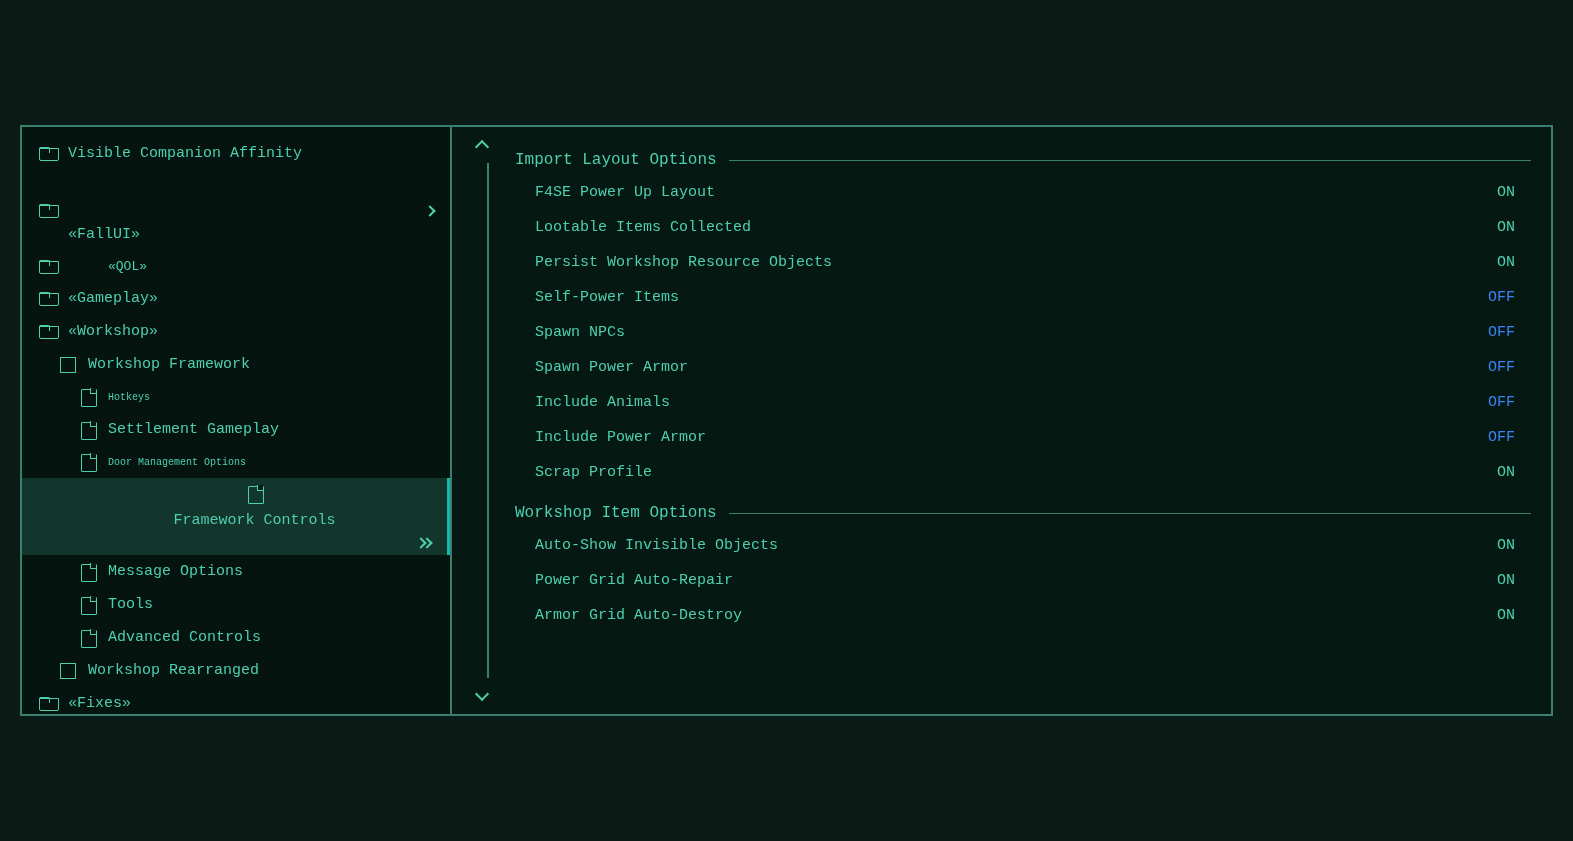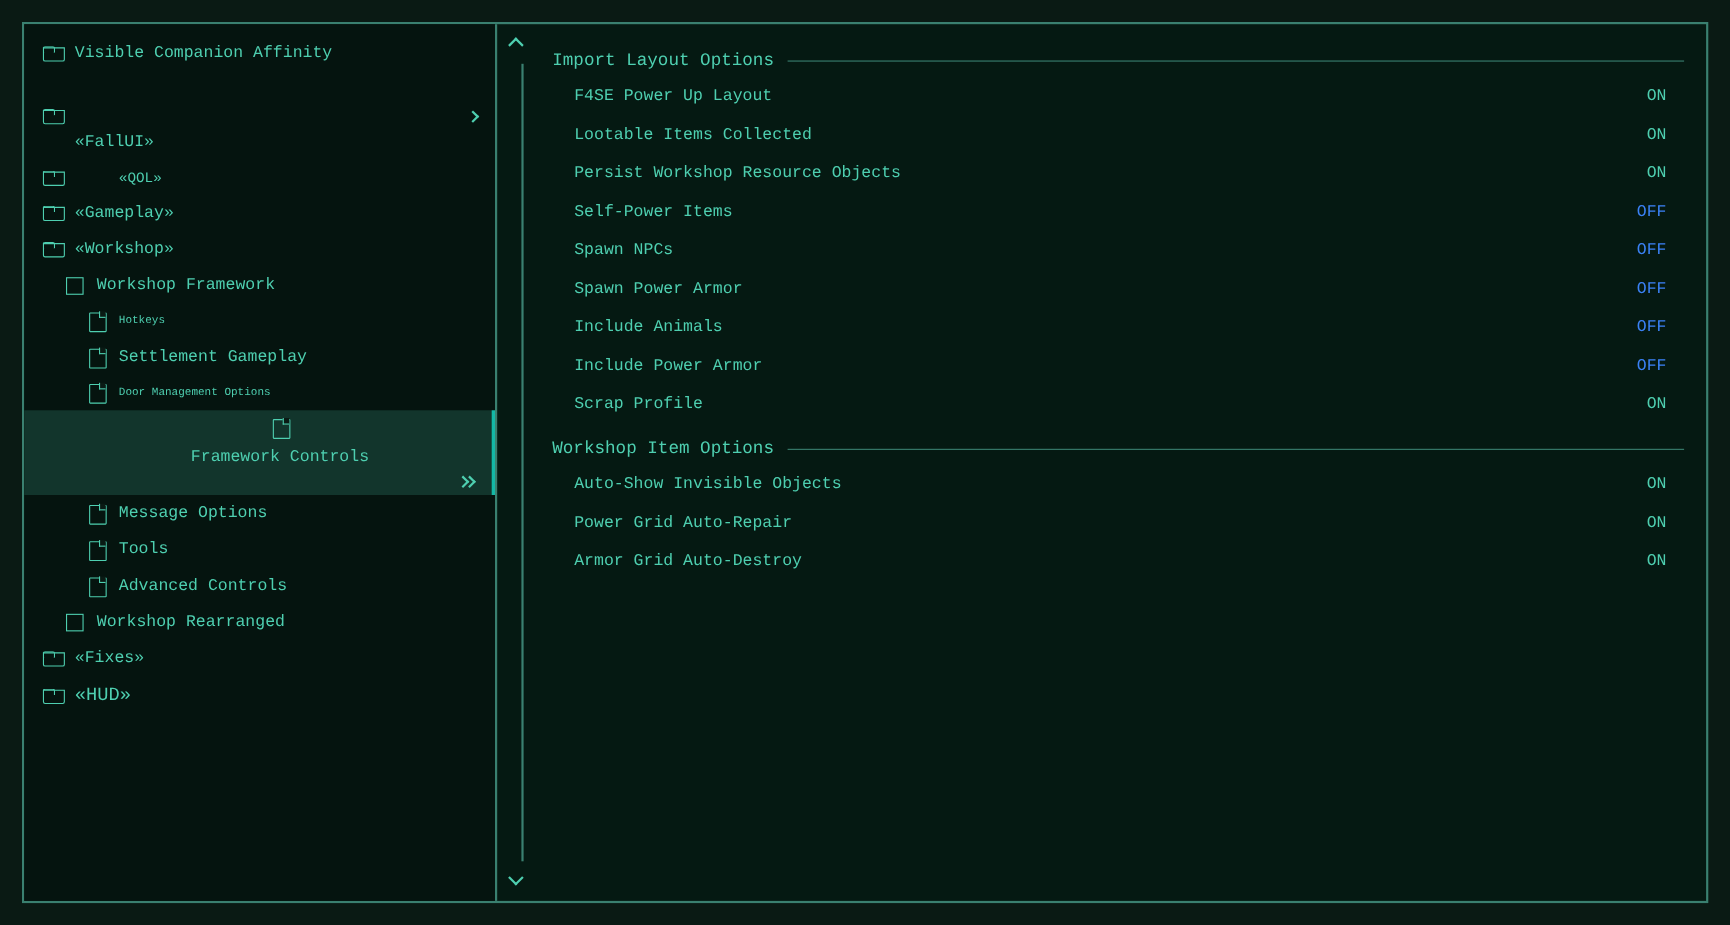--- a/index.html
+++ b/index.html
@@ -12,25 +12,26 @@
       width: 1573px;
       height: 841px;
       overflow: hidden;
       display: flex;
       align-items: center;
       justify-content: center;
     }
 
     .main-container {
       width: 1533px;
-      height: 801px;
+      height: 591px;
       border: 2px solid #3a8070;
       display: flex;
       background: rgba(5, 25, 18, 0.92);
       position: relative;
+      gap: 13px;
     }
 
     
     .sidebar {
       width: 430px;
       min-width: 430px;
       border-right: 2px solid #3a8070;
       padding: 10px 0;
       overflow-y: auto;
       background: rgba(5, 20, 15, 0.9);

